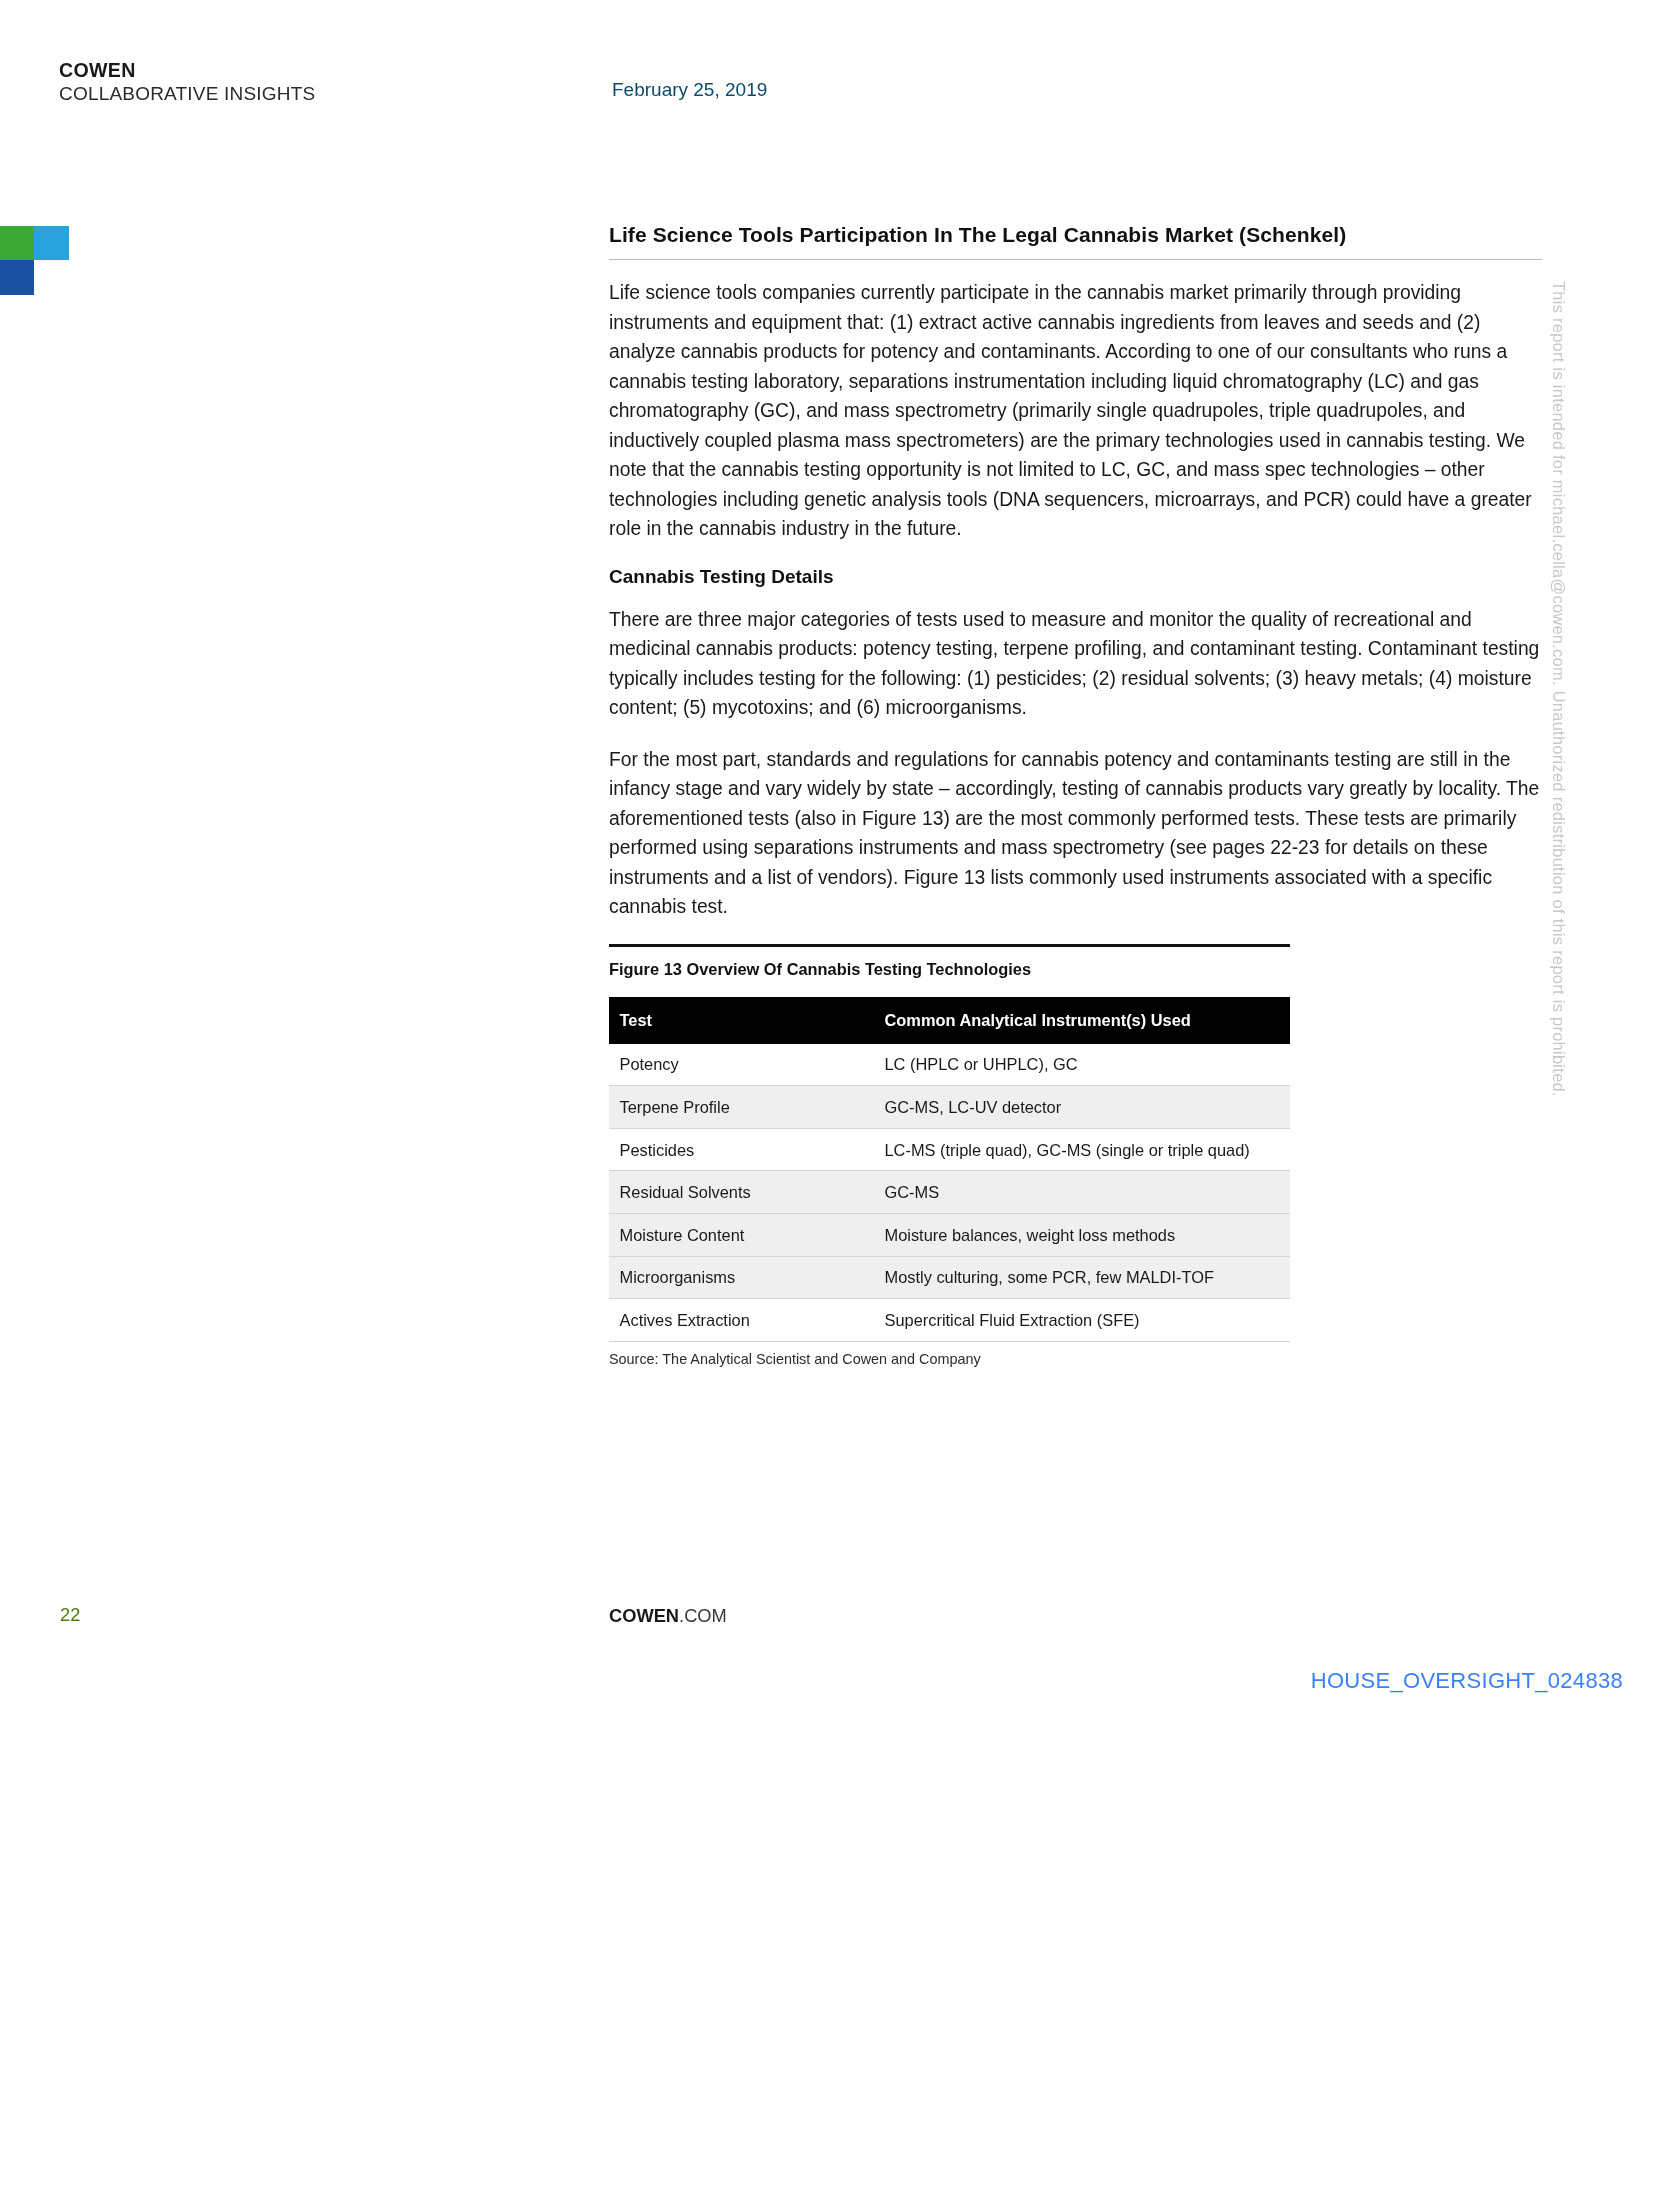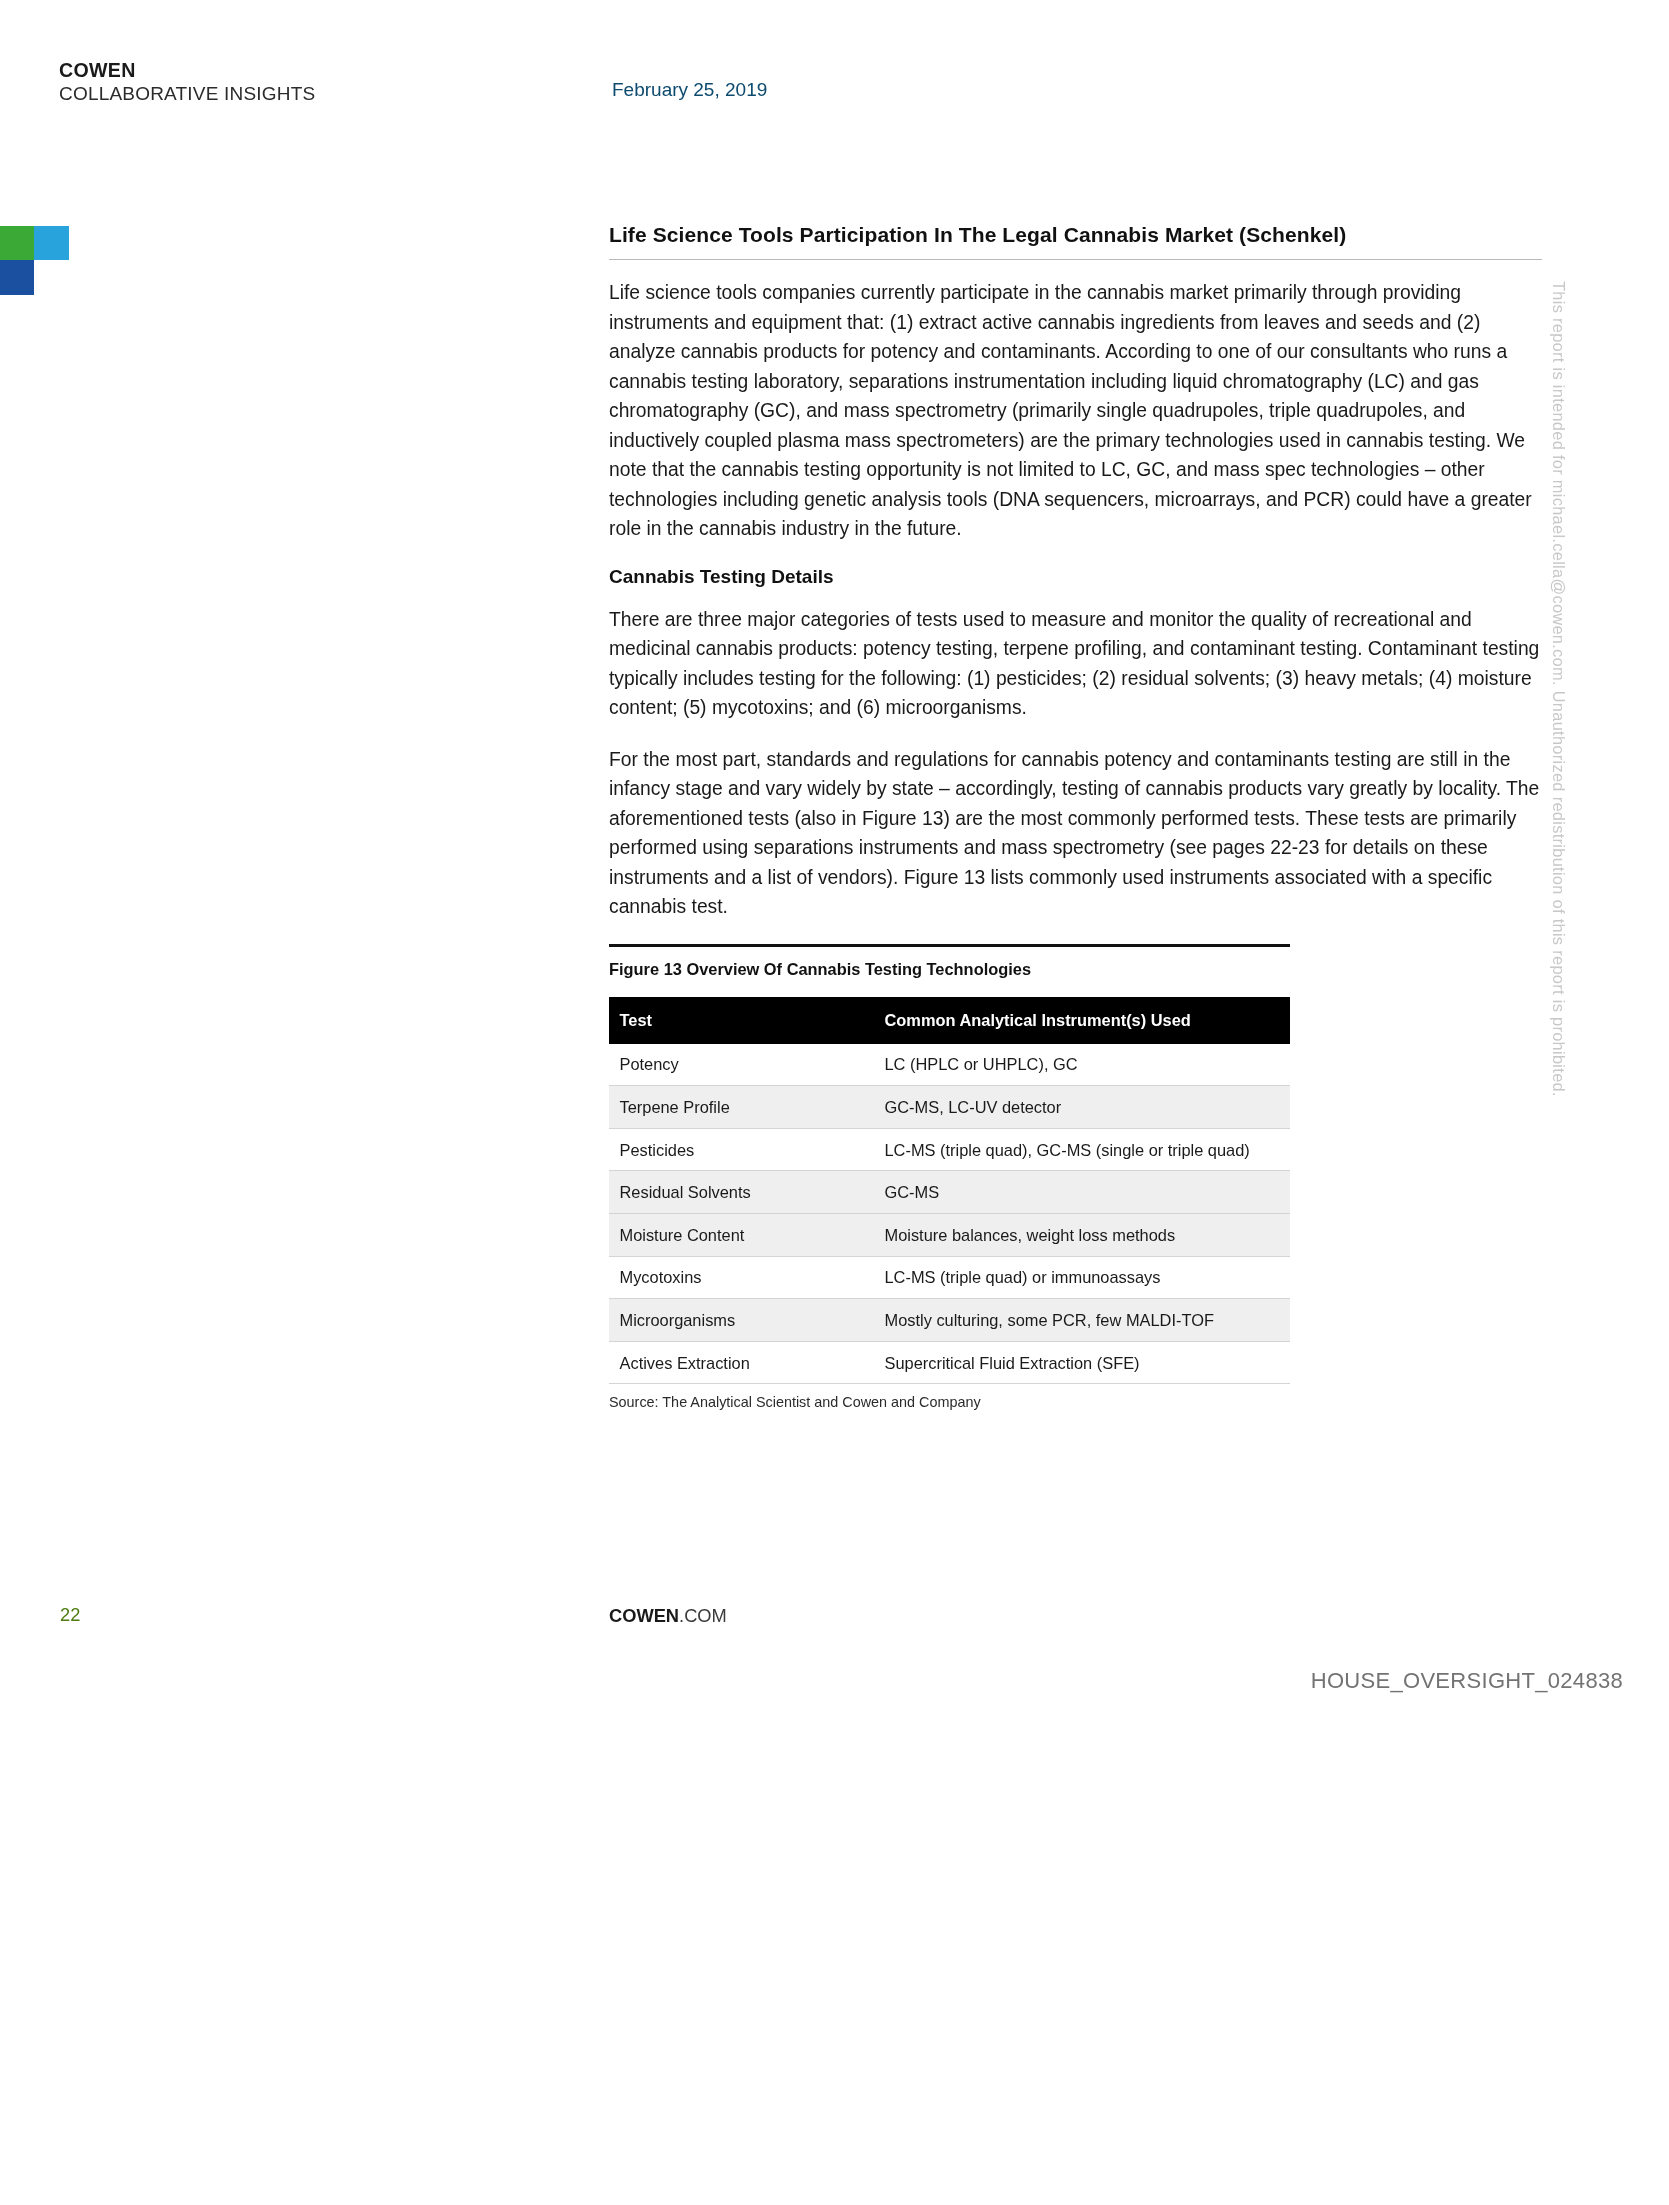--- a/index.html
+++ b/index.html
@@ -184,21 +184,21 @@
     font-size: 18.3px;
     color: #1a1a1a;
   }
   .footer-center b { font-weight: bold; }
   .footer-center span.dim { color: #3a3a3a; }
   .bates {
     position: absolute;
     right: 46px;
     bottom: 27.5px;
     font-size: 22px;
-    color: #737373;
+    color: #3b82f6;
     letter-spacing: 0.3px;
   }
 </style>
 </head>
 <body>
 
 <div class="page">
 
   <div class="header">
     <div class="brand-block">
@@ -257,24 +257,20 @@
             <td>LC-MS (triple quad), GC-MS (single or triple quad)</td>
           </tr>
           <tr class="alt">
             <td>Residual Solvents</td>
             <td>GC-MS</td>
           </tr>
           <tr class="alt">
             <td>Moisture Content</td>
             <td>Moisture balances, weight loss methods</td>
           </tr>
-          <tr>
-            <td>Mycotoxins</td>
-            <td>LC-MS (triple quad) or immunoassays</td>
-          </tr>
           <tr class="alt">
             <td>Microorganisms</td>
             <td>Mostly culturing, some PCR, few MALDI-TOF</td>
           </tr>
           <tr>
             <td>Actives Extraction</td>
             <td>Supercritical Fluid Extraction (SFE)</td>
           </tr>
         </tbody>
       </table>

